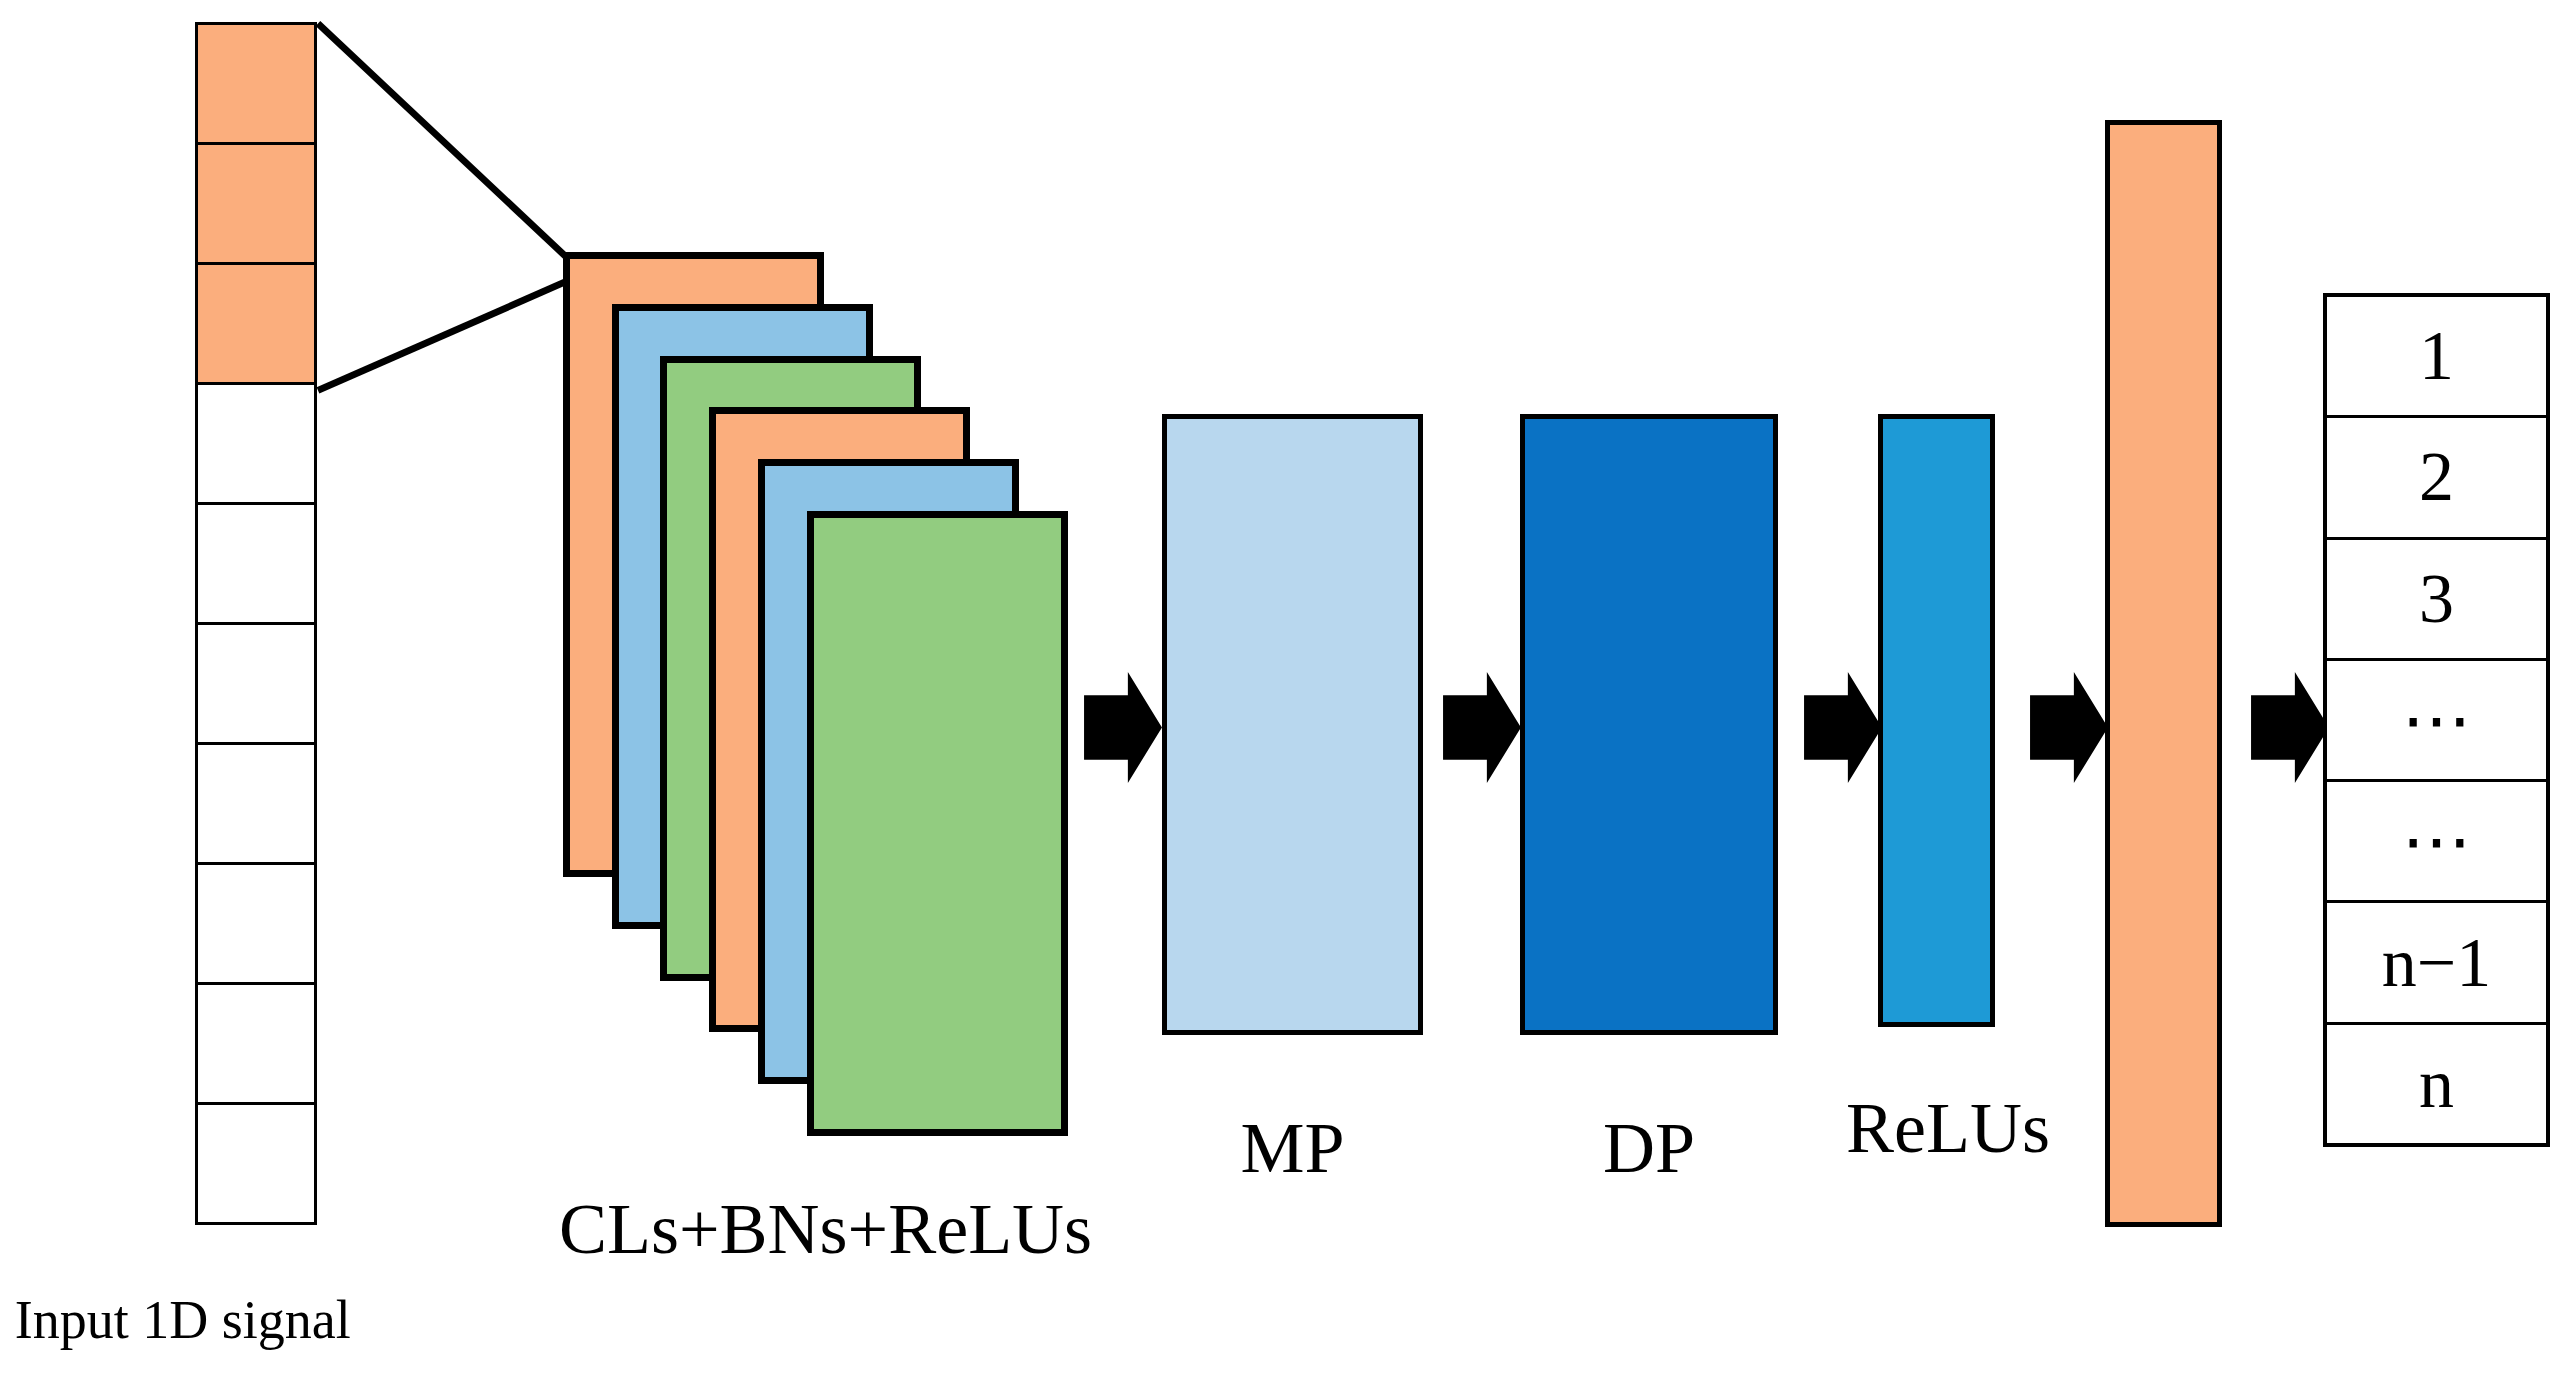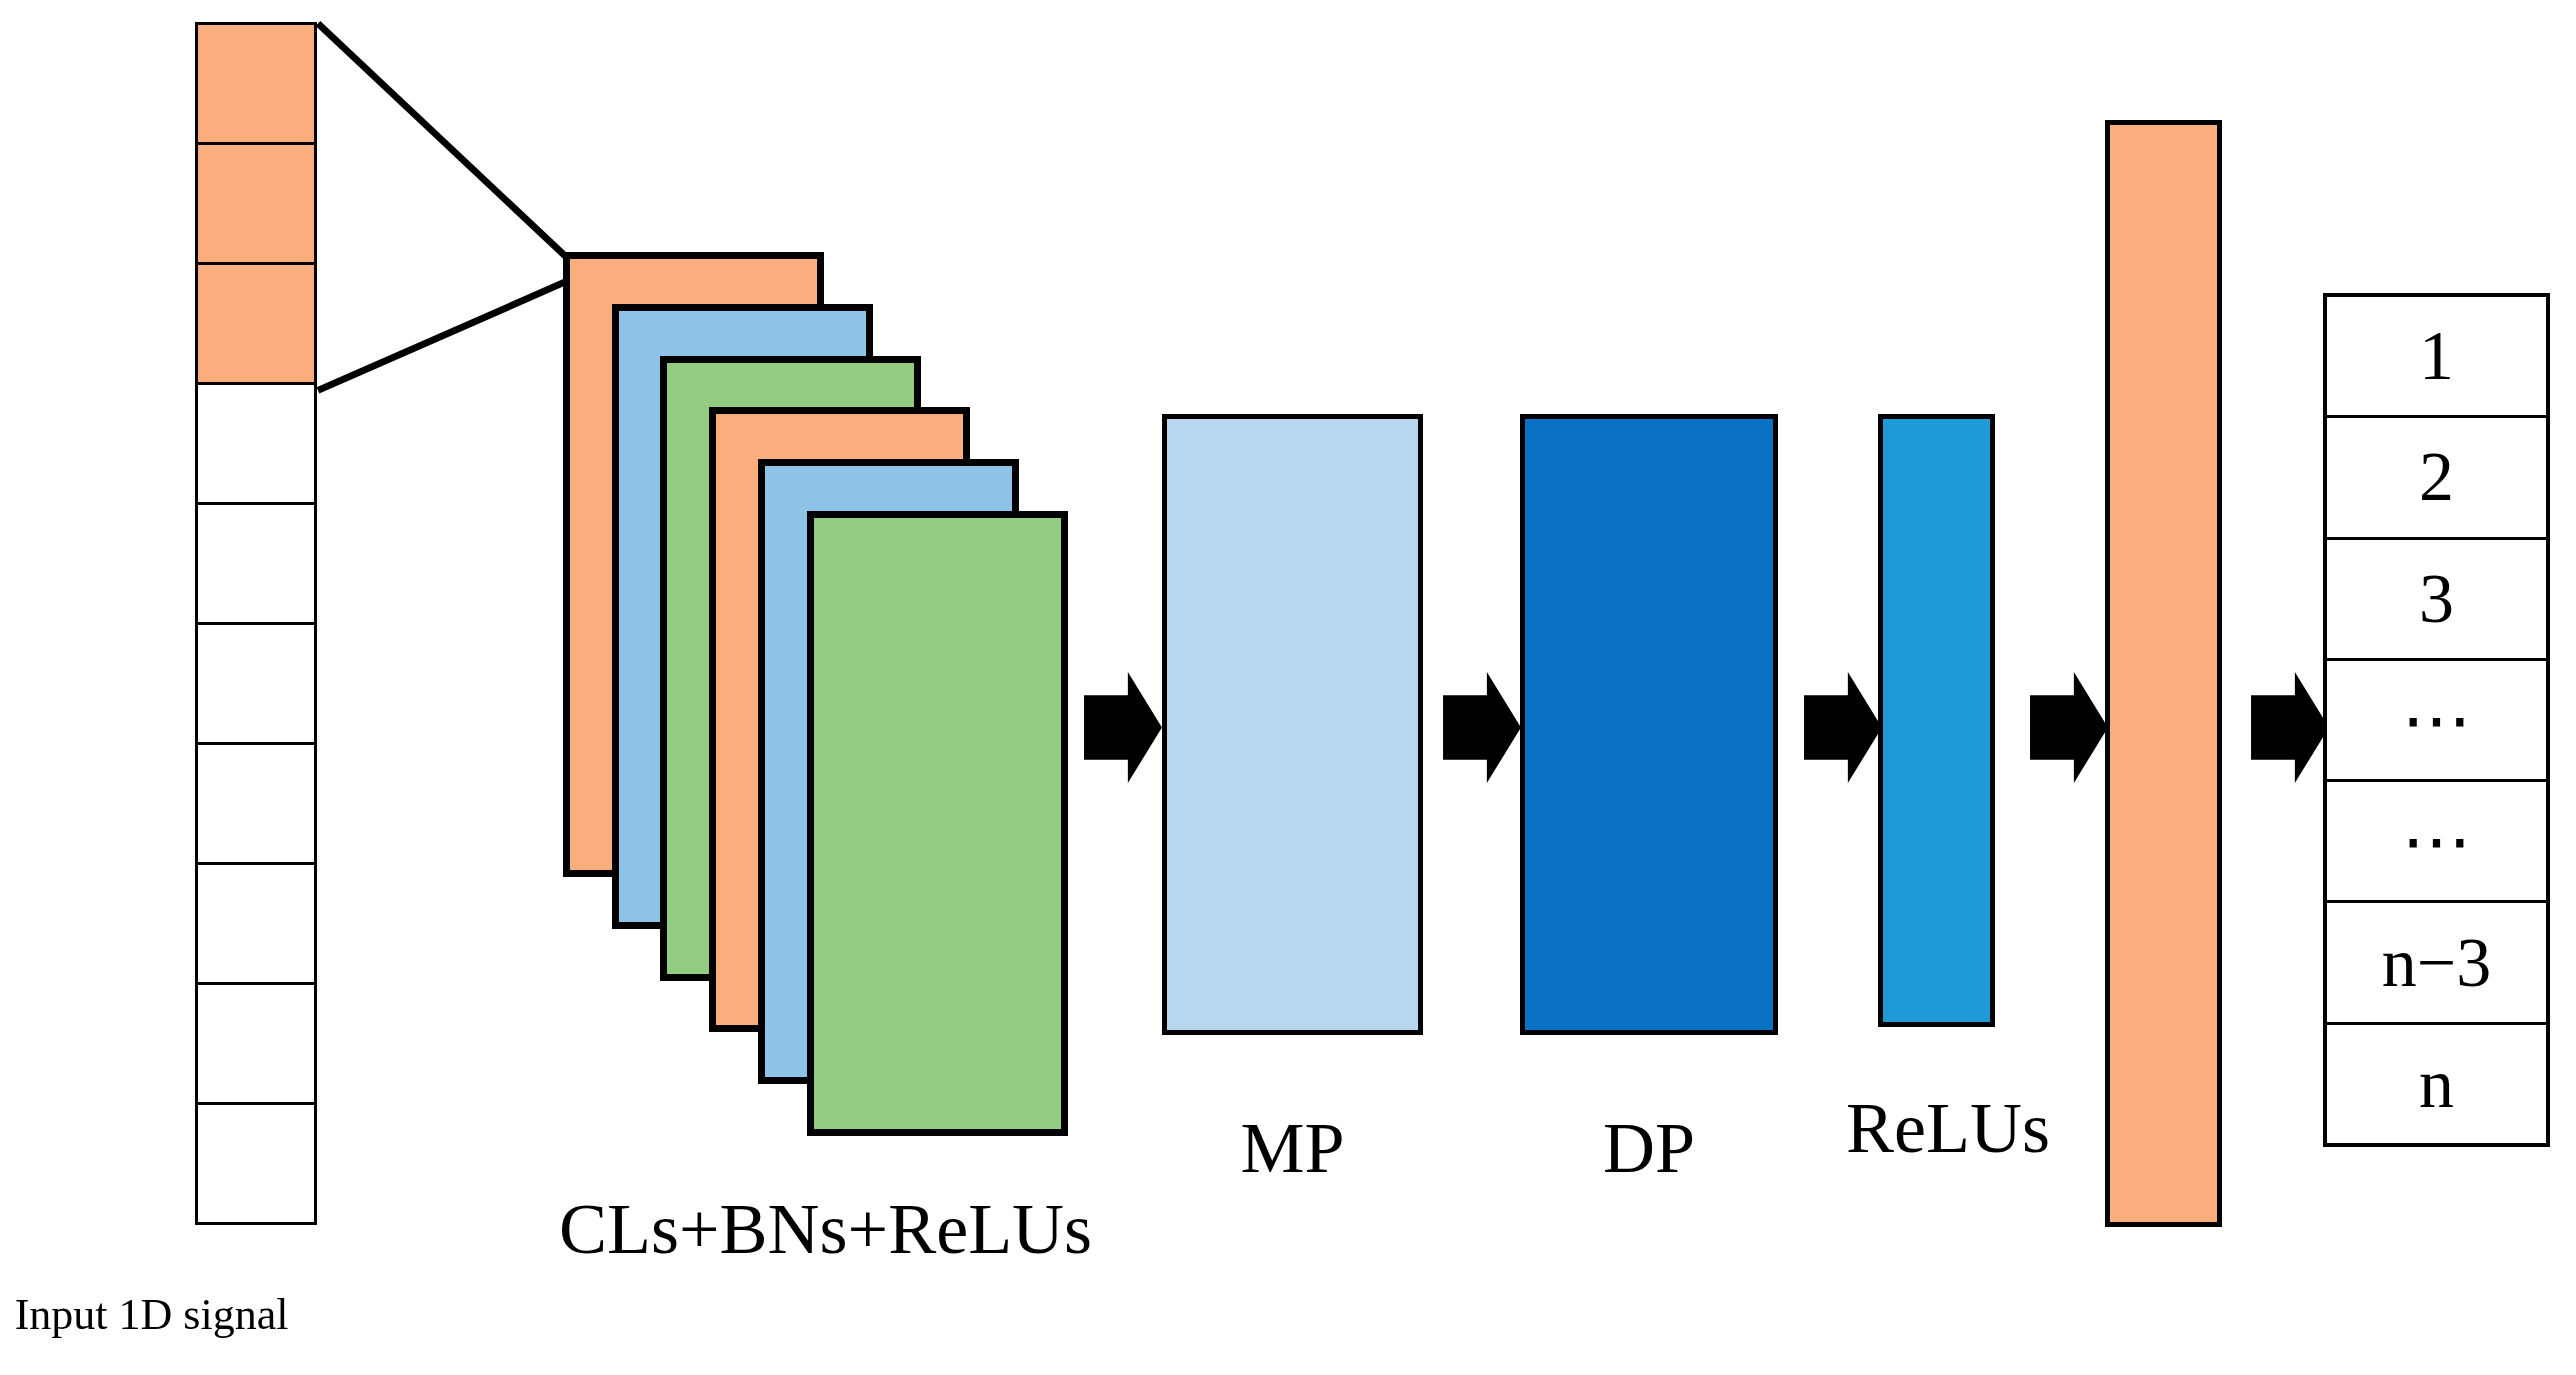--- a/index.html
+++ b/index.html
@@ -123,25 +123,25 @@
   <div class="abs block" style="left:1878px; top:414px; width:117px; height:613px; background:#1E9AD6;"></div>
 
   <div class="abs block" style="left:2105px; top:120px; width:117px; height:1107px; background:#FBAE7D;"></div>
 
   <div class="abs softmax-col" style="left:2323px; top:293px; width:227px; height:854px;">
     <div class="softmax-cell">1</div>
     <div class="softmax-cell">2</div>
     <div class="softmax-cell">3</div>
     <div class="softmax-cell">⋯</div>
     <div class="softmax-cell">⋯</div>
-    <div class="softmax-cell">n−3</div>
+    <div class="softmax-cell">n−1</div>
     <div class="softmax-cell">n</div>
   </div>
 
-  <div class="abs lbl lbl-left" style="left:14.7px; top:1293px; font-size:44px;">Input 1D signal</div>
+  <div class="abs lbl lbl-left" style="left:14.7px; top:1293px; font-size:54px;">Input 1D signal</div>
 
   <div class="abs lbl" style="left:547px; top:1193px; width:557px;">CLs+BNs+ReLUs</div>
 
   <div class="abs lbl" style="left:1162px; top:1112px; width:261px;">MP</div>
 
   <div class="abs lbl" style="left:1520px; top:1112px; width:258px;">DP</div>
 
   <div class="abs lbl" style="left:1846px; top:1092px; width:186px;">ReLUs</div>
 
 

